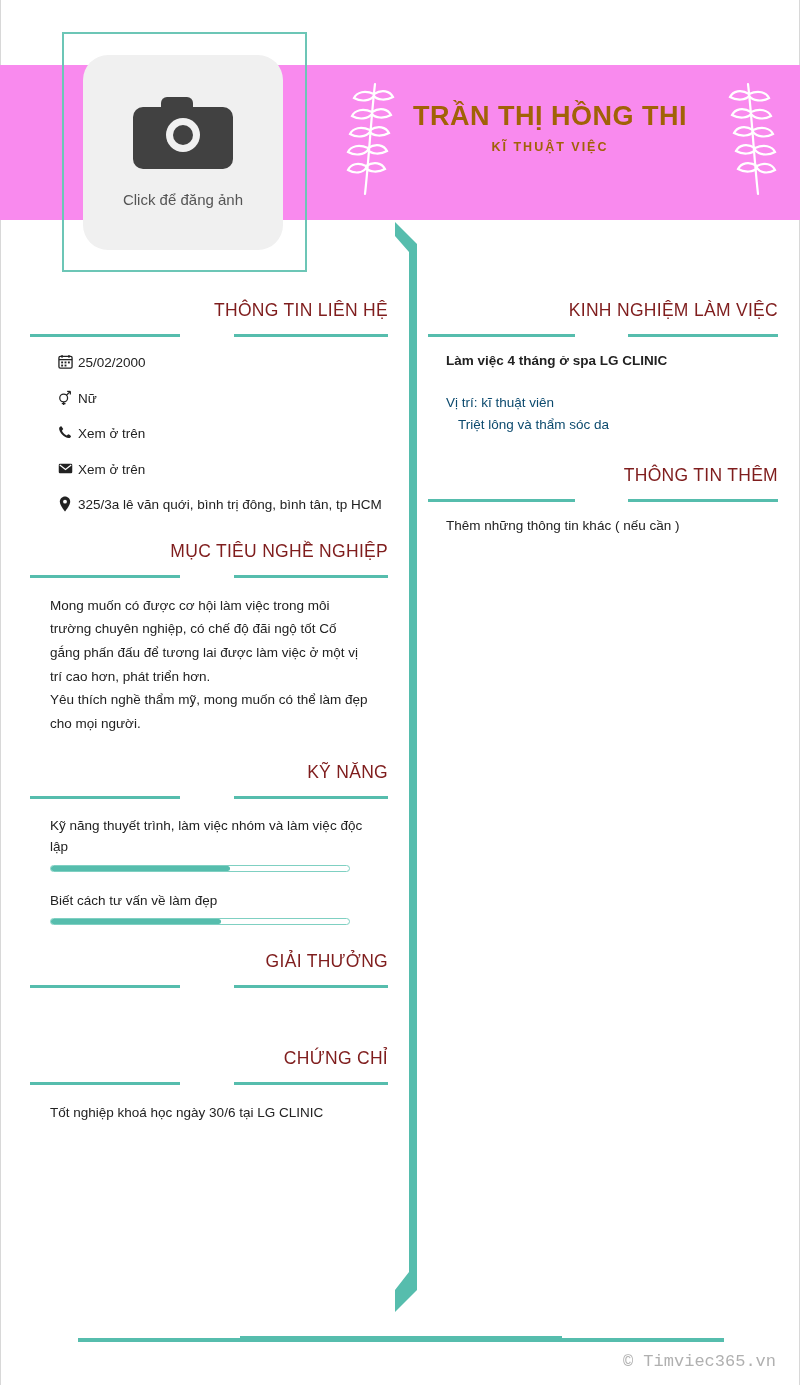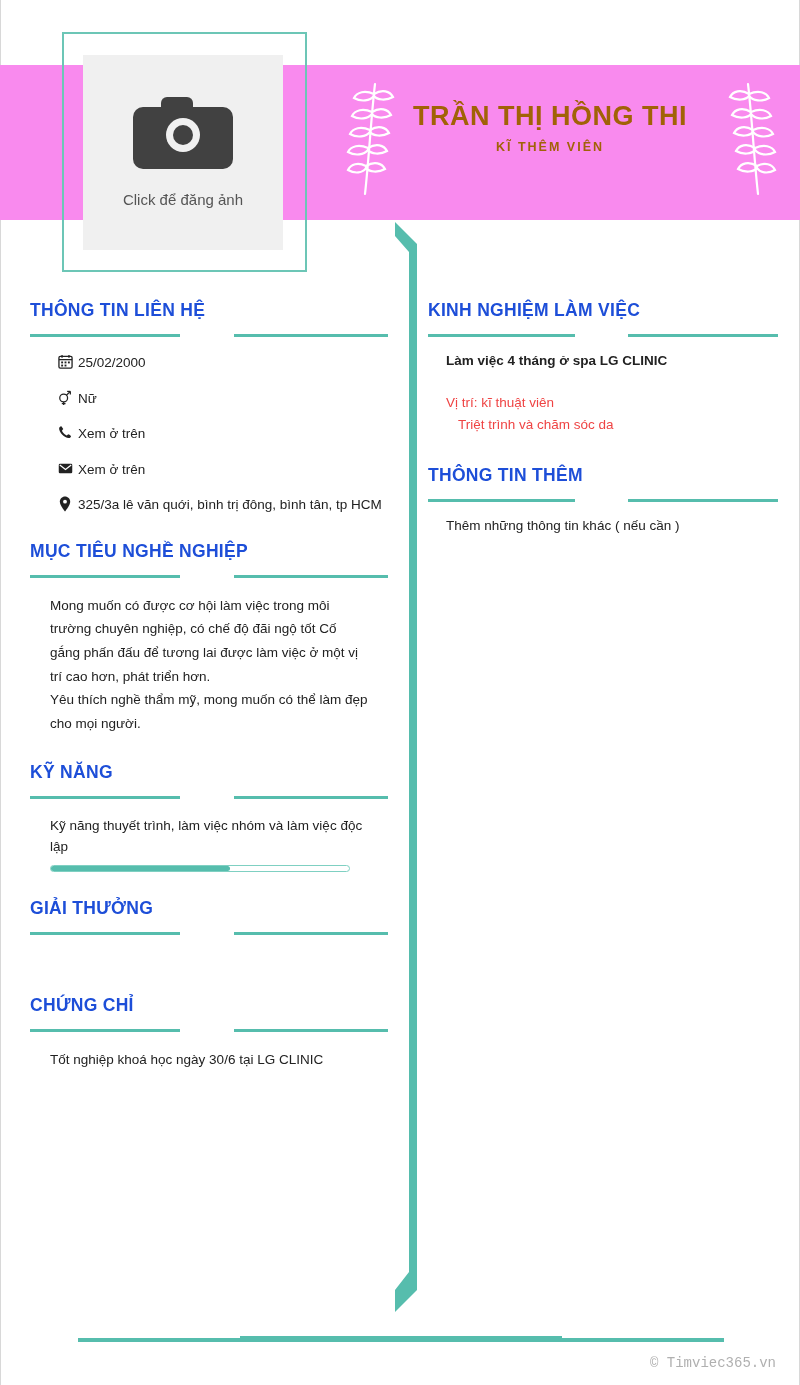--- a/index.html
+++ b/index.html
@@ -38,20 +38,21 @@
   }
   .photo-inner {
     position: absolute;
     left: 83px; top: 55px;
     width: 200px; height: 195px;
     background: #f0f0f0;
     display: flex;
     flex-direction: column;
     align-items: center;
     justify-content: center;
+    border-radius: 25px;
   }
   .camera {
     width: 100px; height: 72px;
     position: relative;
     margin-bottom: 22px;
   }
   .camera-body {
     position: absolute; left: 0; top: 10px;
     width: 100px; height: 62px;
     background: #414141;
@@ -120,24 +121,24 @@
     left: 30px; top: 300px;
     width: 358px;
   }
   .col-right {
     position: absolute;
     left: 428px; top: 300px;
     width: 350px;
   }
 
   .sec-title {
-    text-align: left;
+    text-align: right;
     font-size: 17.5px;
-    font-weight: bold;
-    color: #1d4ed8;
+    font-weight: normal;
+    color: #7f1d1d;
     letter-spacing: 0.3px;
   }
   .sec-rule {
     position: relative;
     height: 3px;
     margin-top: 13px;
     margin-bottom: 16px;
     display: flex;
   }
   .sec-rule .seg-a { width: 42%; height: 3px; background: #56bdad; }
@@ -200,21 +201,21 @@
   
   .exp-title {
     font-size: 13.5px;
     font-weight: bold;
     color: #222;
     padding: 0 18px;
     margin-bottom: 24px;
   }
   .exp-line {
     font-size: 13.5px;
-    color: #ef4444;
+    color: #0c4a6e;
     padding: 0 18px;
     line-height: 1.6;
   }
   .exp-line.indent { padding-left: 30px; }
   .note-text {
     font-size: 13.5px;
     color: #222;
     padding: 0 18px;
   }
 
@@ -227,21 +228,21 @@
   }
   .footer-rule-accent {
     position: absolute;
     left: 240px; top: 1336px;
     width: 322px; height: 4px;
     background: #56bdad;
   }
   .credit {
     position: absolute;
     right: 24px; bottom: 14px;
-    font-size: 14px;
+    font-size: 17px;
     color: #b0b0b0;
     font-family: "Liberation Mono", monospace;
   }
 </style>
 </head>
 <body>
 
 <div id="page">
 
   <div class="edge-left"></div>
@@ -286,21 +287,21 @@
     <div class="camera">
       <div class="camera-bump"></div>
       <div class="camera-body"></div>
       <div class="camera-lens"></div>
     </div>
     <div class="photo-caption">Click để đăng ảnh</div>
   </div>
 
   <div class="name-block">
     <div class="name">TRẦN THỊ HỒNG THI</div>
-    <div class="job">KĨ THÊM VIÊN</div>
+    <div class="job">KĨ THUẬT VIỆC</div>
   </div>
 
   <svg class="ribbon" viewBox="0 0 22 1090" preserveAspectRatio="none">
     <polygon points="0,0 22,22 22,1068 0,1090 0,1068 14,1050 14,30 0,14" fill="#56bdad"></polygon>
   </svg>
 
   <div class="col-left">
 
     <div class="section">
       <div class="sec-title">THÔNG TIN LIÊN HỆ</div>
@@ -393,20 +394,26 @@
         </div>
 
 
       <div class="skill">
         <div class="skill-label">Kỹ năng thuyết trình, làm việc nhóm và làm việc độc lập</div>
         <div class="bar-track">
           <div class="bar-fill" style="width:60%"></div>
         </div>
       </div>
 
+      <div class="skill">
+        <div class="skill-label">Biết cách tư vấn về làm đẹp</div>
+        <div class="bar-track">
+          <div class="bar-fill" style="width:57%"></div>
+        </div>
+      </div>
     </div>
 
     <div class="section" style="margin-bottom:60px">
       <div class="sec-title">GIẢI THƯỞNG</div>
       <div class="sec-rule">
           <span class="seg-a"></span>
           <span class="seg-gap"></span>
           <span class="seg-b"></span>
         </div>
       <div class="body-text"></div>
@@ -429,21 +436,21 @@
     <div class="section">
       <div class="sec-title">KINH NGHIỆM LÀM VIỆC</div>
       <div class="sec-rule">
           <span class="seg-a"></span>
           <span class="seg-gap"></span>
           <span class="seg-b"></span>
         </div>
       <div>
         <div class="exp-title">Làm việc 4 tháng ở spa LG CLINIC</div>
         <div class="exp-line">Vị trí: kĩ thuật viên</div>
-        <div class="exp-line indent">Triệt trình và chăm sóc da</div>
+        <div class="exp-line indent">Triệt lông và thẩm sóc da</div>
       </div>
     </div>
 
     <div class="section" style="margin-top:30px">
       <div class="sec-title">THÔNG TIN THÊM</div>
       <div class="sec-rule">
           <span class="seg-a"></span>
           <span class="seg-gap"></span>
           <span class="seg-b"></span>
         </div>

